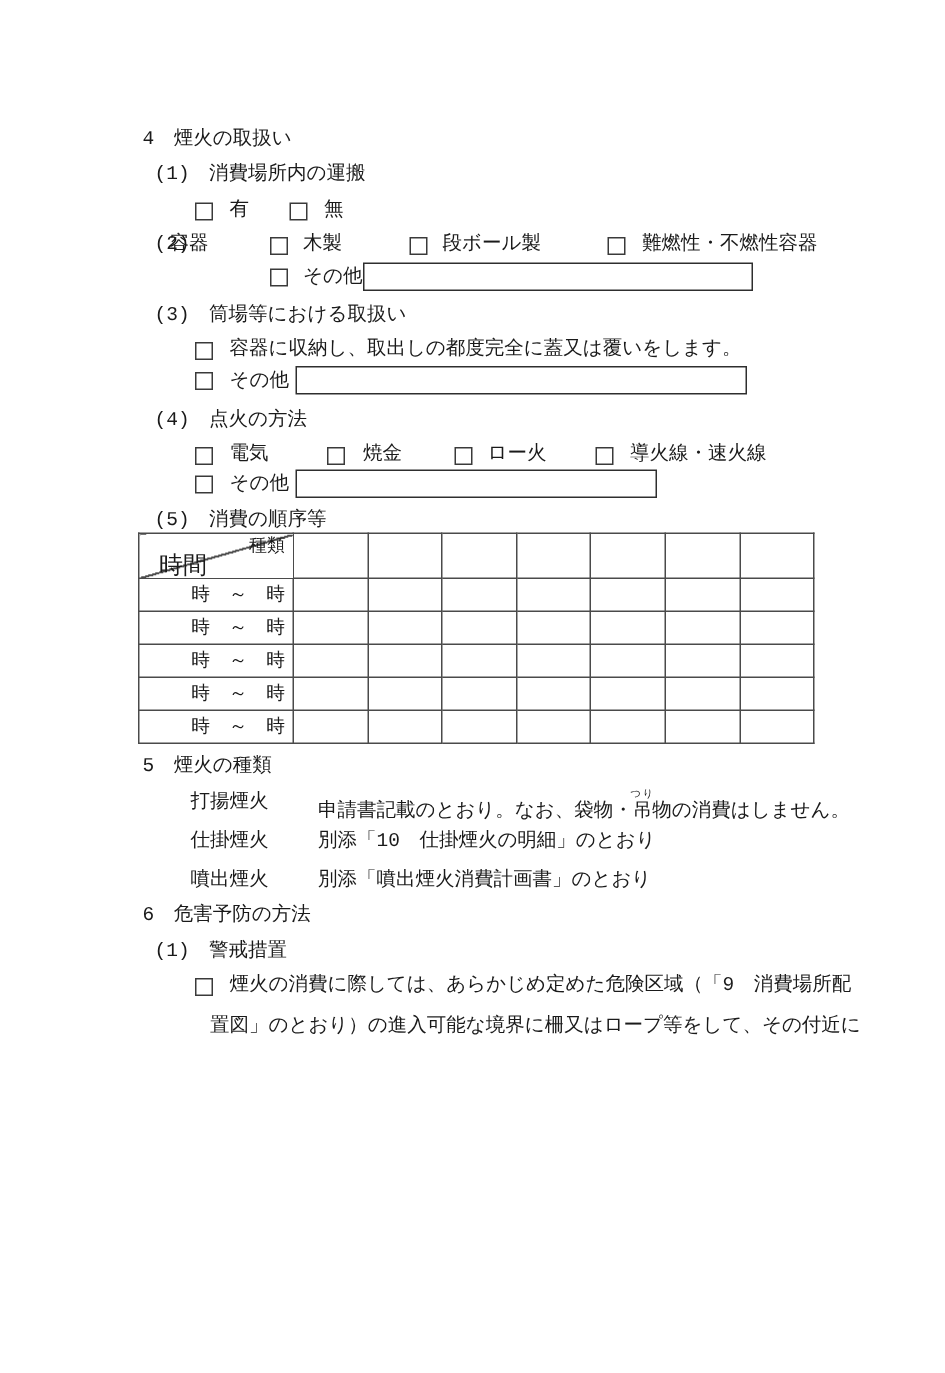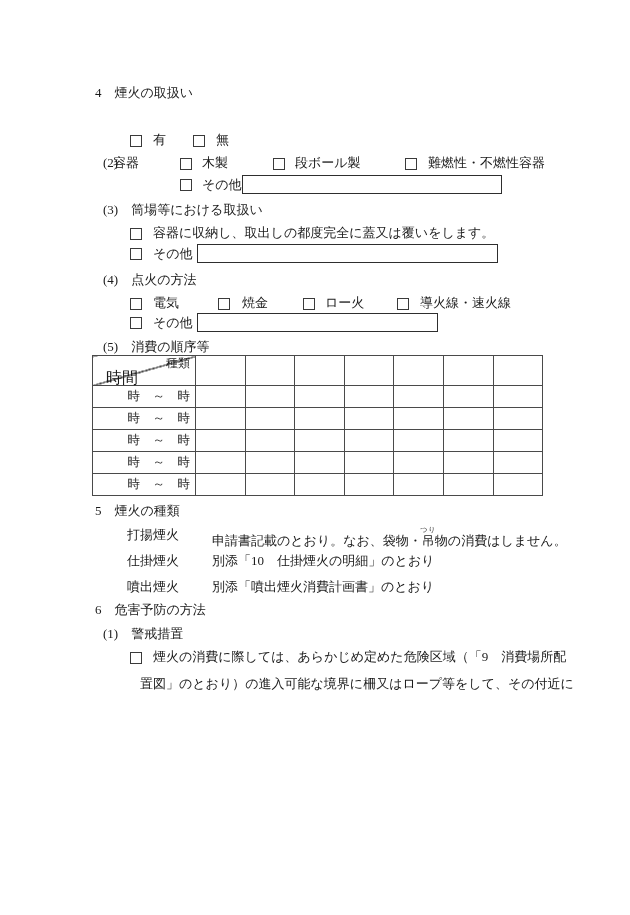--- a/index.html
+++ b/index.html
@@ -3,21 +3,21 @@
 <meta charset="utf-8">
 <style>
   html,body { margin:0; padding:0; background:#ffffff; }
   .page {
     position:relative; width:630px; height:915px; background:#ffffff;
     font-family:"Liberation Serif","DejaVu Serif",serif;
     font-size:13px; color:#1a1a1a; overflow:hidden;
   }
   .line { position:absolute; left:0; width:630px; height:18px; line-height:18px; white-space:nowrap; }
   .line.tall { height:21px; line-height:21px; }
-  .t { position:absolute; top:0; white-space:nowrap; }
+  .t { position:absolute; top:0; white-space:nowrap;font-family:Liberation Mono, monospace; }
   .cb {
     position:absolute; width:10px; height:10px; top:4px;
     border:1px solid #3a3a3a; background:#fff; box-sizing:content-box;
   }
   .inp {
     position:absolute; top:1px; height:19px; box-sizing:border-box;
     border:1px solid #2e2e2e; background:#fff; padding:0 3px;
     font:inherit; color:inherit; outline:none;
   }
   table.sched {
@@ -40,20 +40,23 @@
 </style>
 </head>
 <body>
 
 <div class="page">
 
   <div class="line" style="top:84px">
     <span class="t" style="left:95px">4　煙火の取扱い</span>
   </div>
 
+  <div class="line" style="top:107px">
+    <span class="t" style="left:103px">(1)　消費場所内の運搬</span>
+  </div>
   <div class="line" style="top:131px">
     <span class="cb" style="left:130px"></span>
     <span class="t" style="left:153px">有</span>
     <span class="cb" style="left:193px"></span>
     <span class="t" style="left:216px">無</span>
   </div>
 
   <div class="line" style="top:154px">
     <span class="t" style="left:103px">(2)</span>
     <span class="t" style="left:113px">容器</span>

